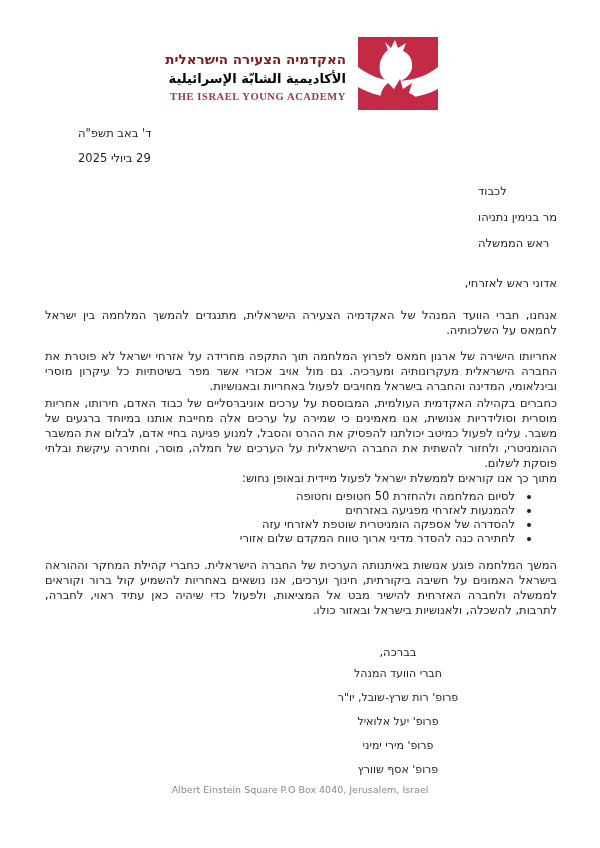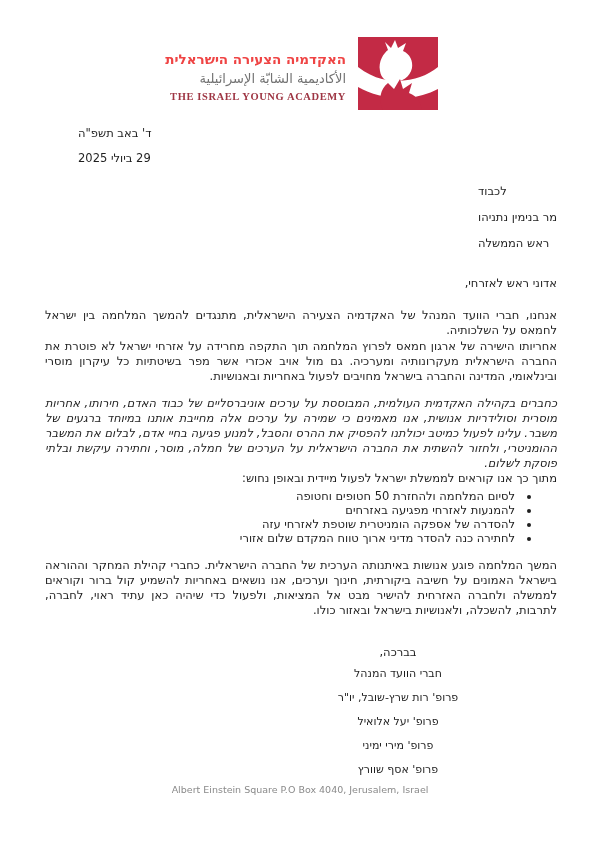--- a/index.html
+++ b/index.html
@@ -3,36 +3,36 @@
 <meta charset="utf-8">
 <style>
   html,body{margin:0;padding:0;background:#e8e8e8;}
   .page{
     position:relative;width:600px;height:848px;margin:0 auto;background:#ffffff;
     font-family:"DejaVu Sans","Liberation Sans",sans-serif;color:#1f1f1f;overflow:hidden;
   }
   
   .logo{position:absolute;top:37px;left:150px;display:flex;align-items:flex-start;}
   .logo-text{width:196px;text-align:right;margin-top:13px;direction:rtl;}
-  .logo-he{font-size:13.5px;font-weight:700;color:#ef4444;line-height:18px;}
-  .logo-ar{font-size:13px;font-weight:400;color:#737373;line-height:21px;}
+  .logo-he{font-size:13.5px;font-weight:700;color:#7f1d1d;line-height:18px;}
+  .logo-ar{font-size:13px;font-weight:700;color:#000000;line-height:21px;}
   .logo-en{font-size:10.5px;font-weight:700;color:#9e3543;line-height:15px;
            letter-spacing:.6px;font-family:"Liberation Serif","DejaVu Serif",serif;direction:ltr;}
   .emblem{margin-left:12px;display:block;}
   
   .date-block{position:absolute;top:126px;left:78px;direction:rtl;text-align:left;font-size:11.5px;line-height:14px;}
   .date-block .line{margin-bottom:11px;}
   .recipient{position:absolute;top:184px;right:43px;direction:rtl;text-align:left;font-size:11.5px;line-height:14px;}
   .recipient .line{margin-bottom:12px;}
   
   .body-text{position:absolute;right:43px;left:45px;direction:rtl;font-size:11.5px;line-height:15px;text-align:justify;}
   .salutation{top:276px;text-align:right;}
   .p1{top:308px;}
-  .p2{top:339px;}
-  .p3{top:396px;font-style:italic;}
+  .p2{top:349px;}
+  .p3{top:396px;}
   .demands-intro{top:471px;text-align:right;}
   .demands{position:absolute;right:43px;left:45px;top:490px;direction:rtl;margin:0;
            padding:0 40px 0 0;font-size:11.5px;line-height:13.9px;}
   .demands li{margin:0;padding-right:2px;}
   .closing{top:558px;}
   
   .signoff{position:absolute;top:645px;left:288px;width:220px;text-align:center;direction:rtl;font-size:11.5px;}
   .signatories{position:absolute;top:667px;left:288px;width:220px;text-align:center;direction:rtl;
                font-size:11px;line-height:14px;}
   .signatories .sig{margin-bottom:10px;}

